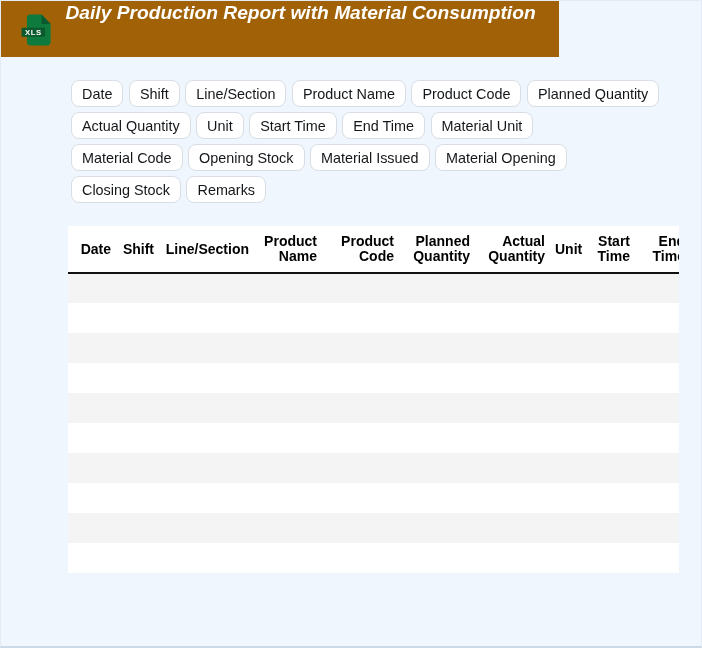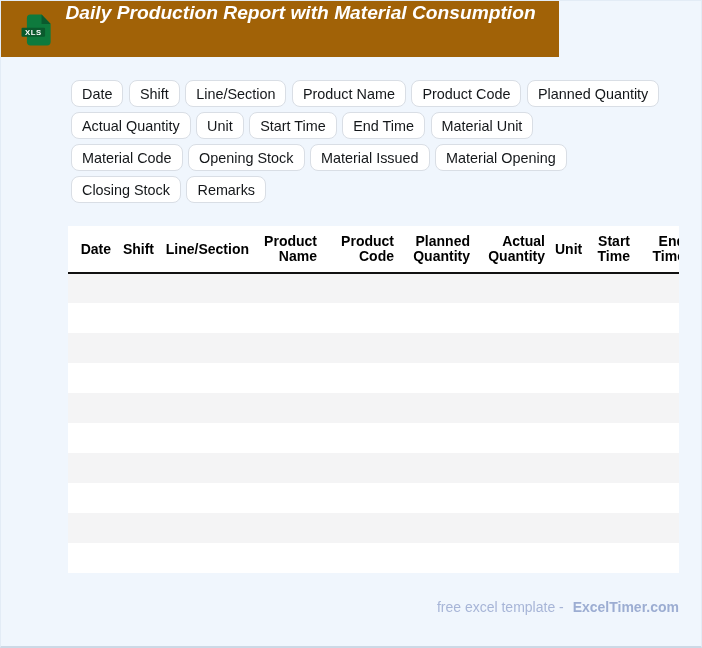--- a/index.html
+++ b/index.html
@@ -119,14 +119,13 @@
         <tr class="g">
             <td colspan="11"></td>
           </tr>
         <tr class="w">
             <td colspan="11"></td>
           </tr>
       </tbody>
     </table>
   </div>
 
-  <div class="footer">free excel template - <b>ExcelTimer.com</b></div>
 </div>
 
 </body></html>

